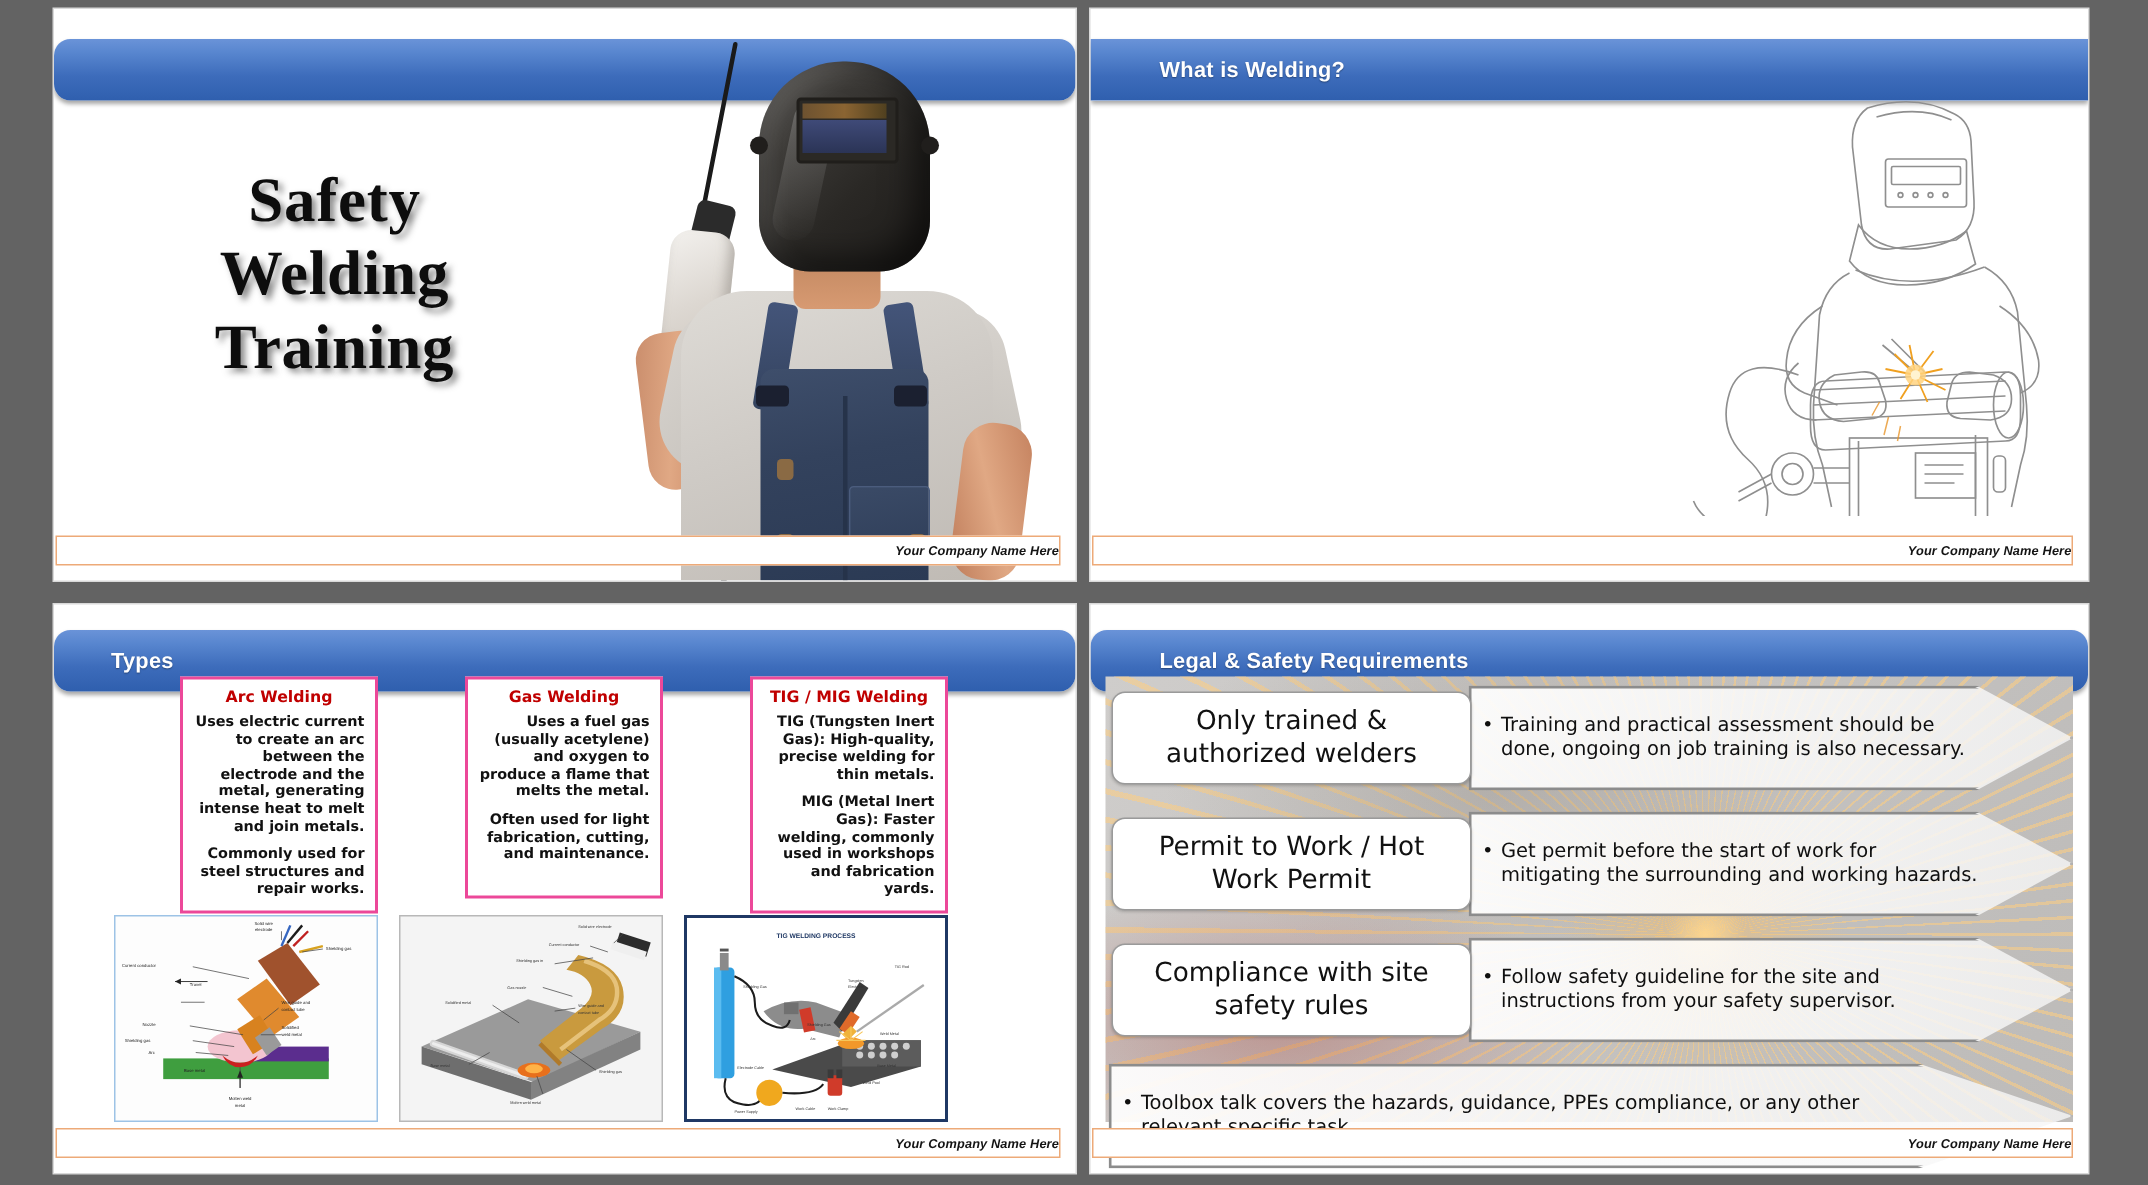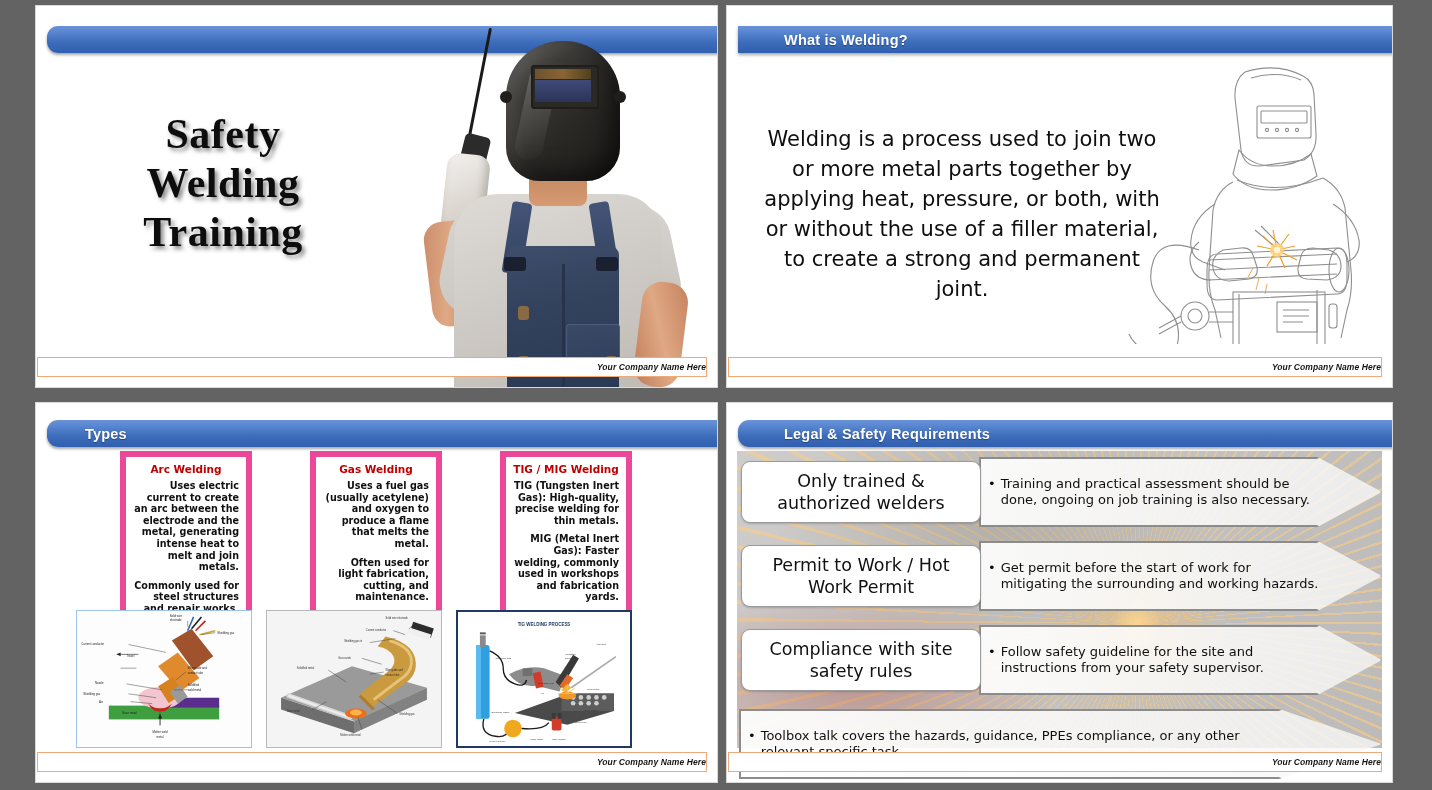--- a/index.html
+++ b/index.html
@@ -19,21 +19,21 @@
     overflow:hidden;
     box-shadow:0 0 0 1px #d9d9d9;
   }
   .slide-1{left:36px;  top:6px;   width:681px; height:381px;}
   .slide-2{left:727px; top:6px;   width:665px; height:381px;}
   .slide-3{left:36px;  top:403px; width:681px; height:379px;}
   .slide-4{left:727px; top:403px; width:665px; height:379px;}
 
   
   .titlebar{
-    position:absolute;left:11px;width:100%;height:27px;
+    position:absolute;left:0;width:100%;height:41px;
     background:linear-gradient(to bottom,#6a93d8 0%,#5886cf 22%,#3d6cbb 60%,#2f5fae 100%);
     box-shadow:0 2px 3px rgba(0,0,0,.35);
     display:flex;align-items:center;
   }
   .titlebar-text{
     color:#ffffff;font-size:14.5px;font-weight:bold;
     letter-spacing:.2px;padding-left:38px;
     text-shadow:0 1px 1px rgba(0,0,0,.35);
     white-space:nowrap;
   }
@@ -130,21 +130,21 @@
     text-align:center;font-size:21px;line-height:30px;color:#0f0f0f;
     font-family:"DejaVu Sans", sans-serif;
   }
   .s2-art{position:absolute;left:400px;top:48px;width:275px;height:290px;}
   .s2-art svg{width:100%;height:100%;}
 
   
   .types-row{position:absolute;left:40px;top:48px;width:600px;display:flex;gap:14px;}
   .type-col{width:176px;}
   .type-card{
-    border:6px solid #ec4899;background:#fff;padding:6px 7px 8px;
+    border:2px solid #ec4899;background:#fff;padding:6px 7px 8px;
     min-height:148px;box-sizing:border-box;margin-left:44px;
   }
   .type-head{
     text-align:center;color:#c00000;font-weight:bold;font-size:10.5px;
     margin-bottom:5px;font-family:"DejaVu Sans", sans-serif;
   }
   .type-p{
     text-align:right;color:#111;font-weight:bold;font-size:9.6px;line-height:11.6px;
     margin:0 0 7px 0;font-family:"DejaVu Sans", sans-serif;
   }
@@ -255,21 +255,20 @@
     <div class="footer">
       <span>Your Company Name Here</span>
     </div>
   </div>
 
   <div class="slide slide-2">
     <div class="titlebar tb-2">
       <span class="titlebar-text" style="padding-left:46px;">What is Welding?</span>
     </div>
 
-    <div class="s2-text">Welding is a process used to join two or more metal parts together by applying heat, pressure, or both, with or without the use of a filler material, to create a strong and permanent joint.</div>
 
     <div class="s2-art">
       <svg viewBox="0 0 275 290" xmlns="http://www.w3.org/2000/svg">
         <g fill="none" stroke="#8f8f8f" stroke-width="1.1">
 
           <path d="M118 18 q32 -10 58 4 q10 5 11 18 l2 40 q1 18 -12 26 l-44 6 q-16 1 -19 -16 l-6 -52 q-1 -18 10 -26 z"></path>
           <rect x="130" y="52" width="54" height="32" rx="2"></rect>
           <rect x="134" y="57" width="46" height="12" rx="1"></rect>
           <circle cx="140" cy="76" r="1.6"></circle>
             <circle cx="150" cy="76" r="1.6"></circle>

